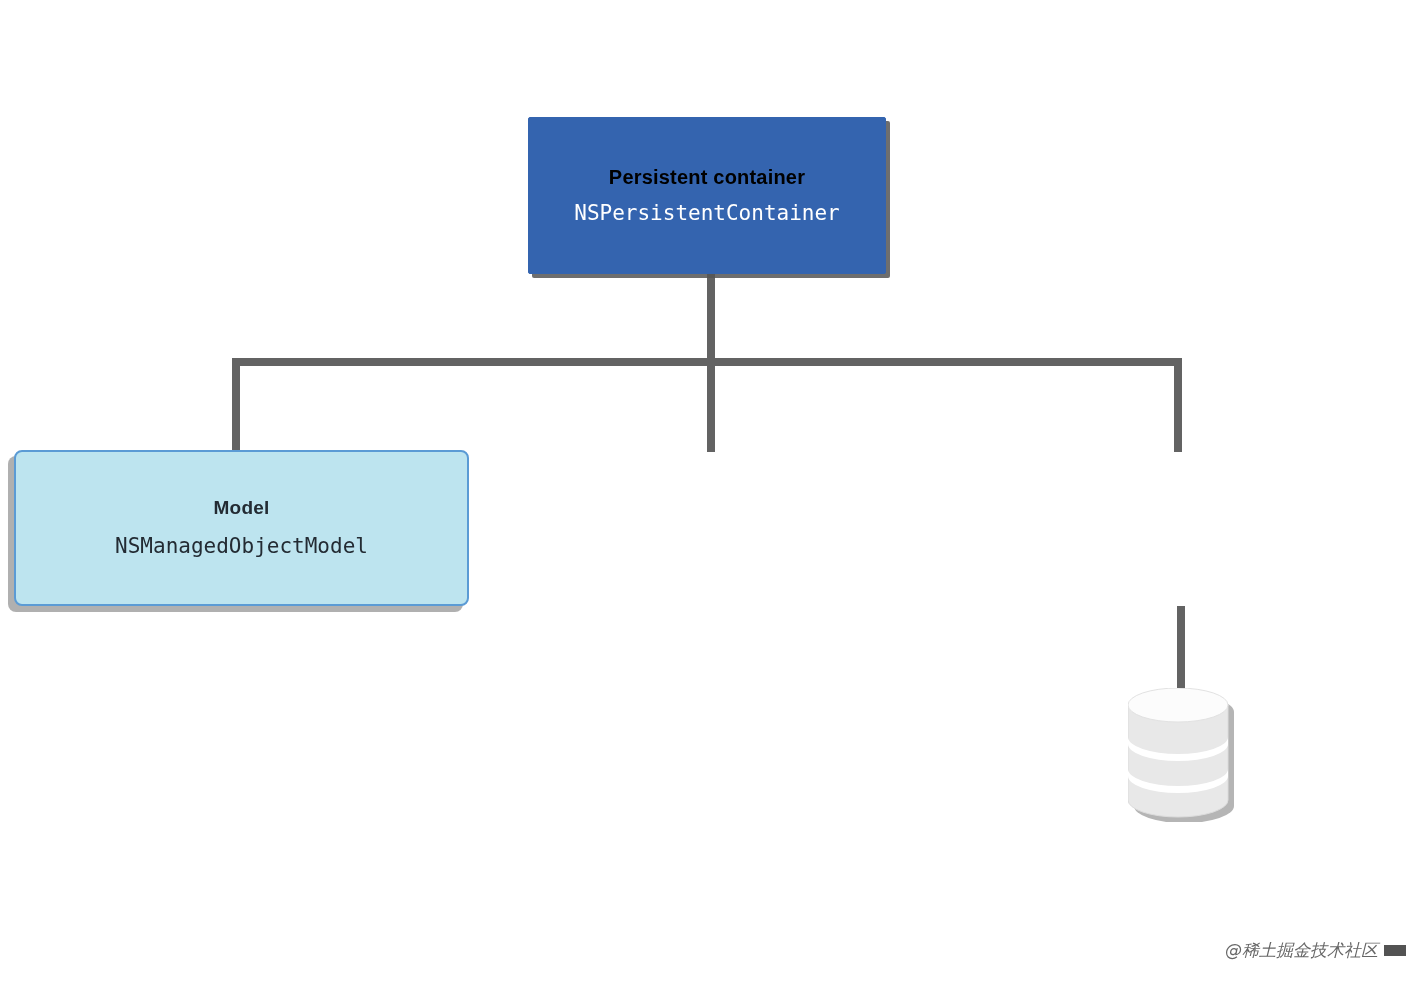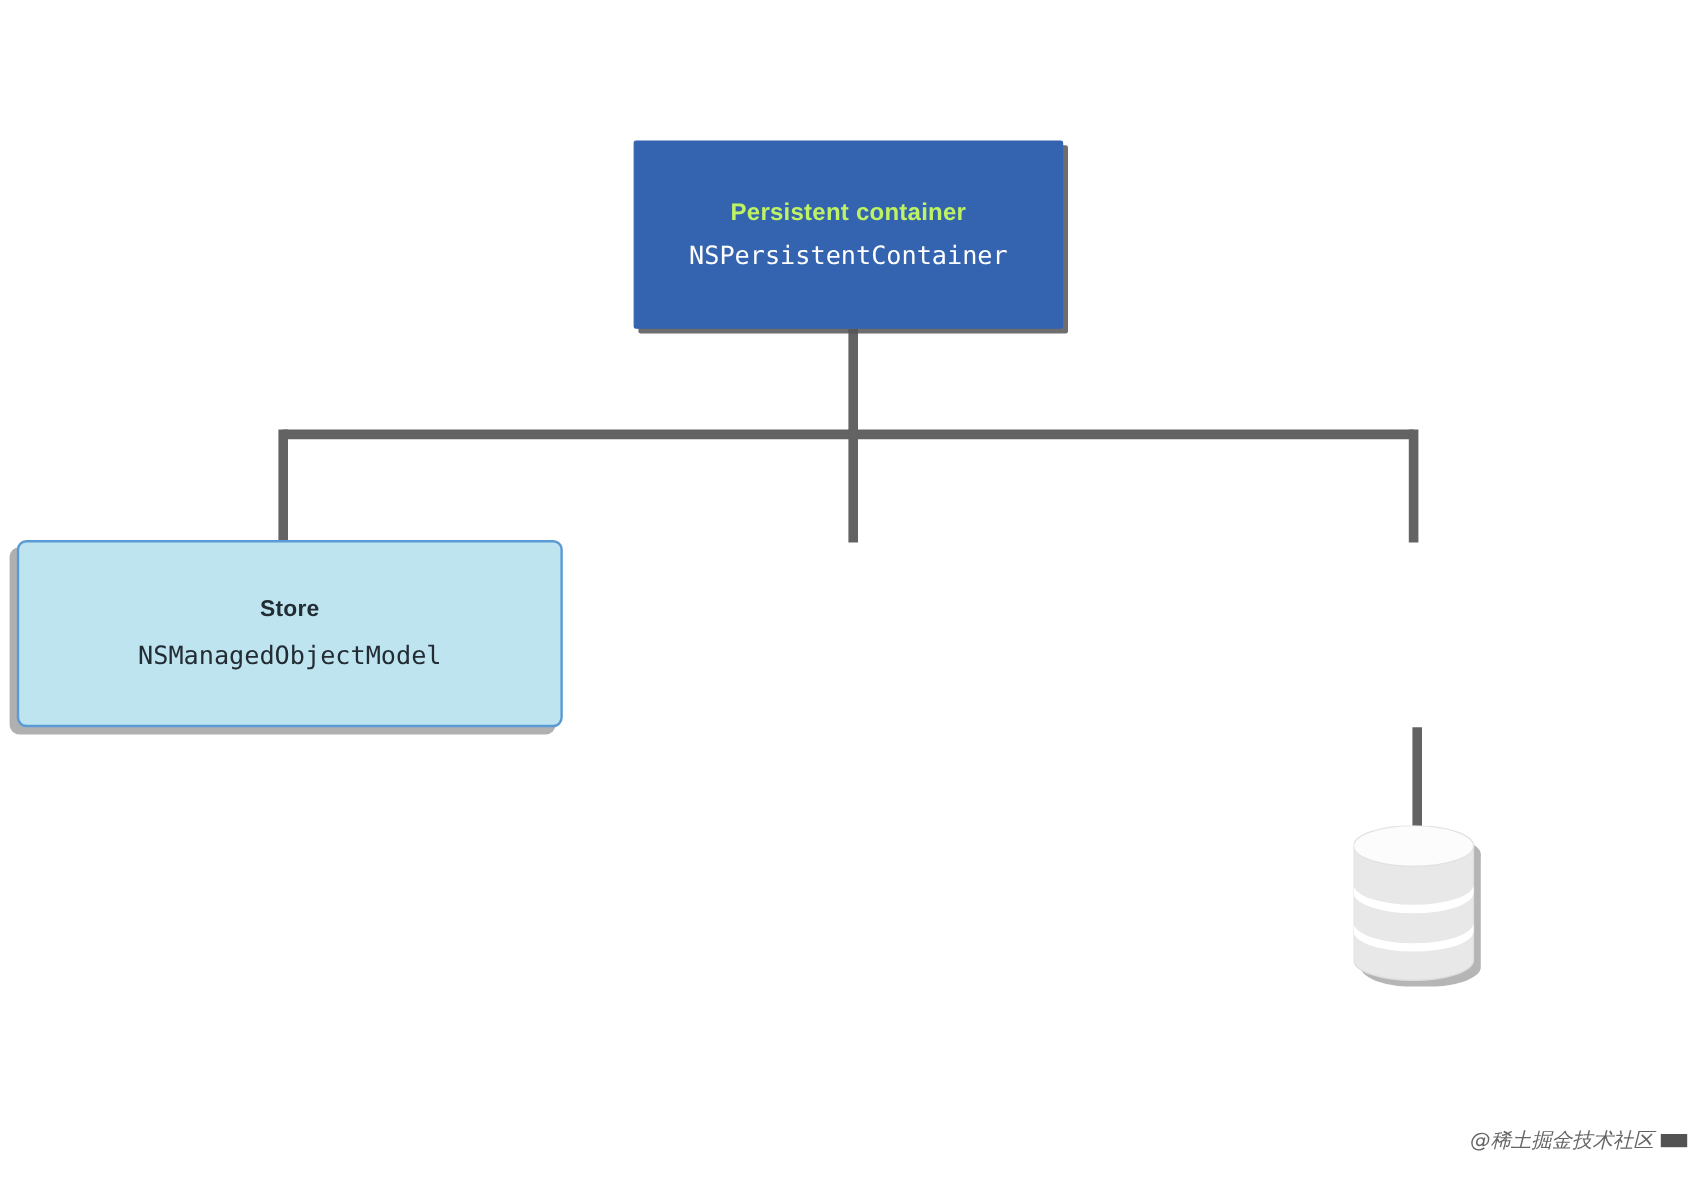--- a/index.html
+++ b/index.html
@@ -58,21 +58,21 @@
     left: 528px;
     top: 117px;
     width: 358px;
     height: 157px;
     background: #3464AF;
     border: 1px solid #3464AF;
     border-radius: 2px;
     box-shadow: 4px 4px 0 0 rgba(85,85,85,0.85);
   }
   #node-root .title {
-    color: #bef264;
+    color: #000000;
     font-size: 20px;
     margin-bottom: 12px;
   }
   #node-root .subtitle {
     color: #ffffff;
     font-size: 21px;
   }
 
   
   .node-child {
@@ -151,21 +151,21 @@
       <path d="M 1181 606 L 1181 694"></path>
     </g>
   </svg>
 
   <div class="node" id="node-root">
     <div class="title">Persistent container</div>
     <div class="subtitle">NSPersistentContainer</div>
   </div>
 
   <div class="node node-child" id="node-model">
-    <div class="title">Store</div>
+    <div class="title">Model</div>
     <div class="subtitle">NSManagedObjectModel</div>
   </div>
 
 
 
   <div id="node-database">
     <svg viewBox="0 0 108 134" width="108" height="134" xmlns="http://www.w3.org/2000/svg">
 
       <g transform="translate(6,6)">
         <path d="M 0 18 L 0 112 A 50 17 0 0 0 100 112 L 100 18 Z" fill="#B5B5B5"></path>

